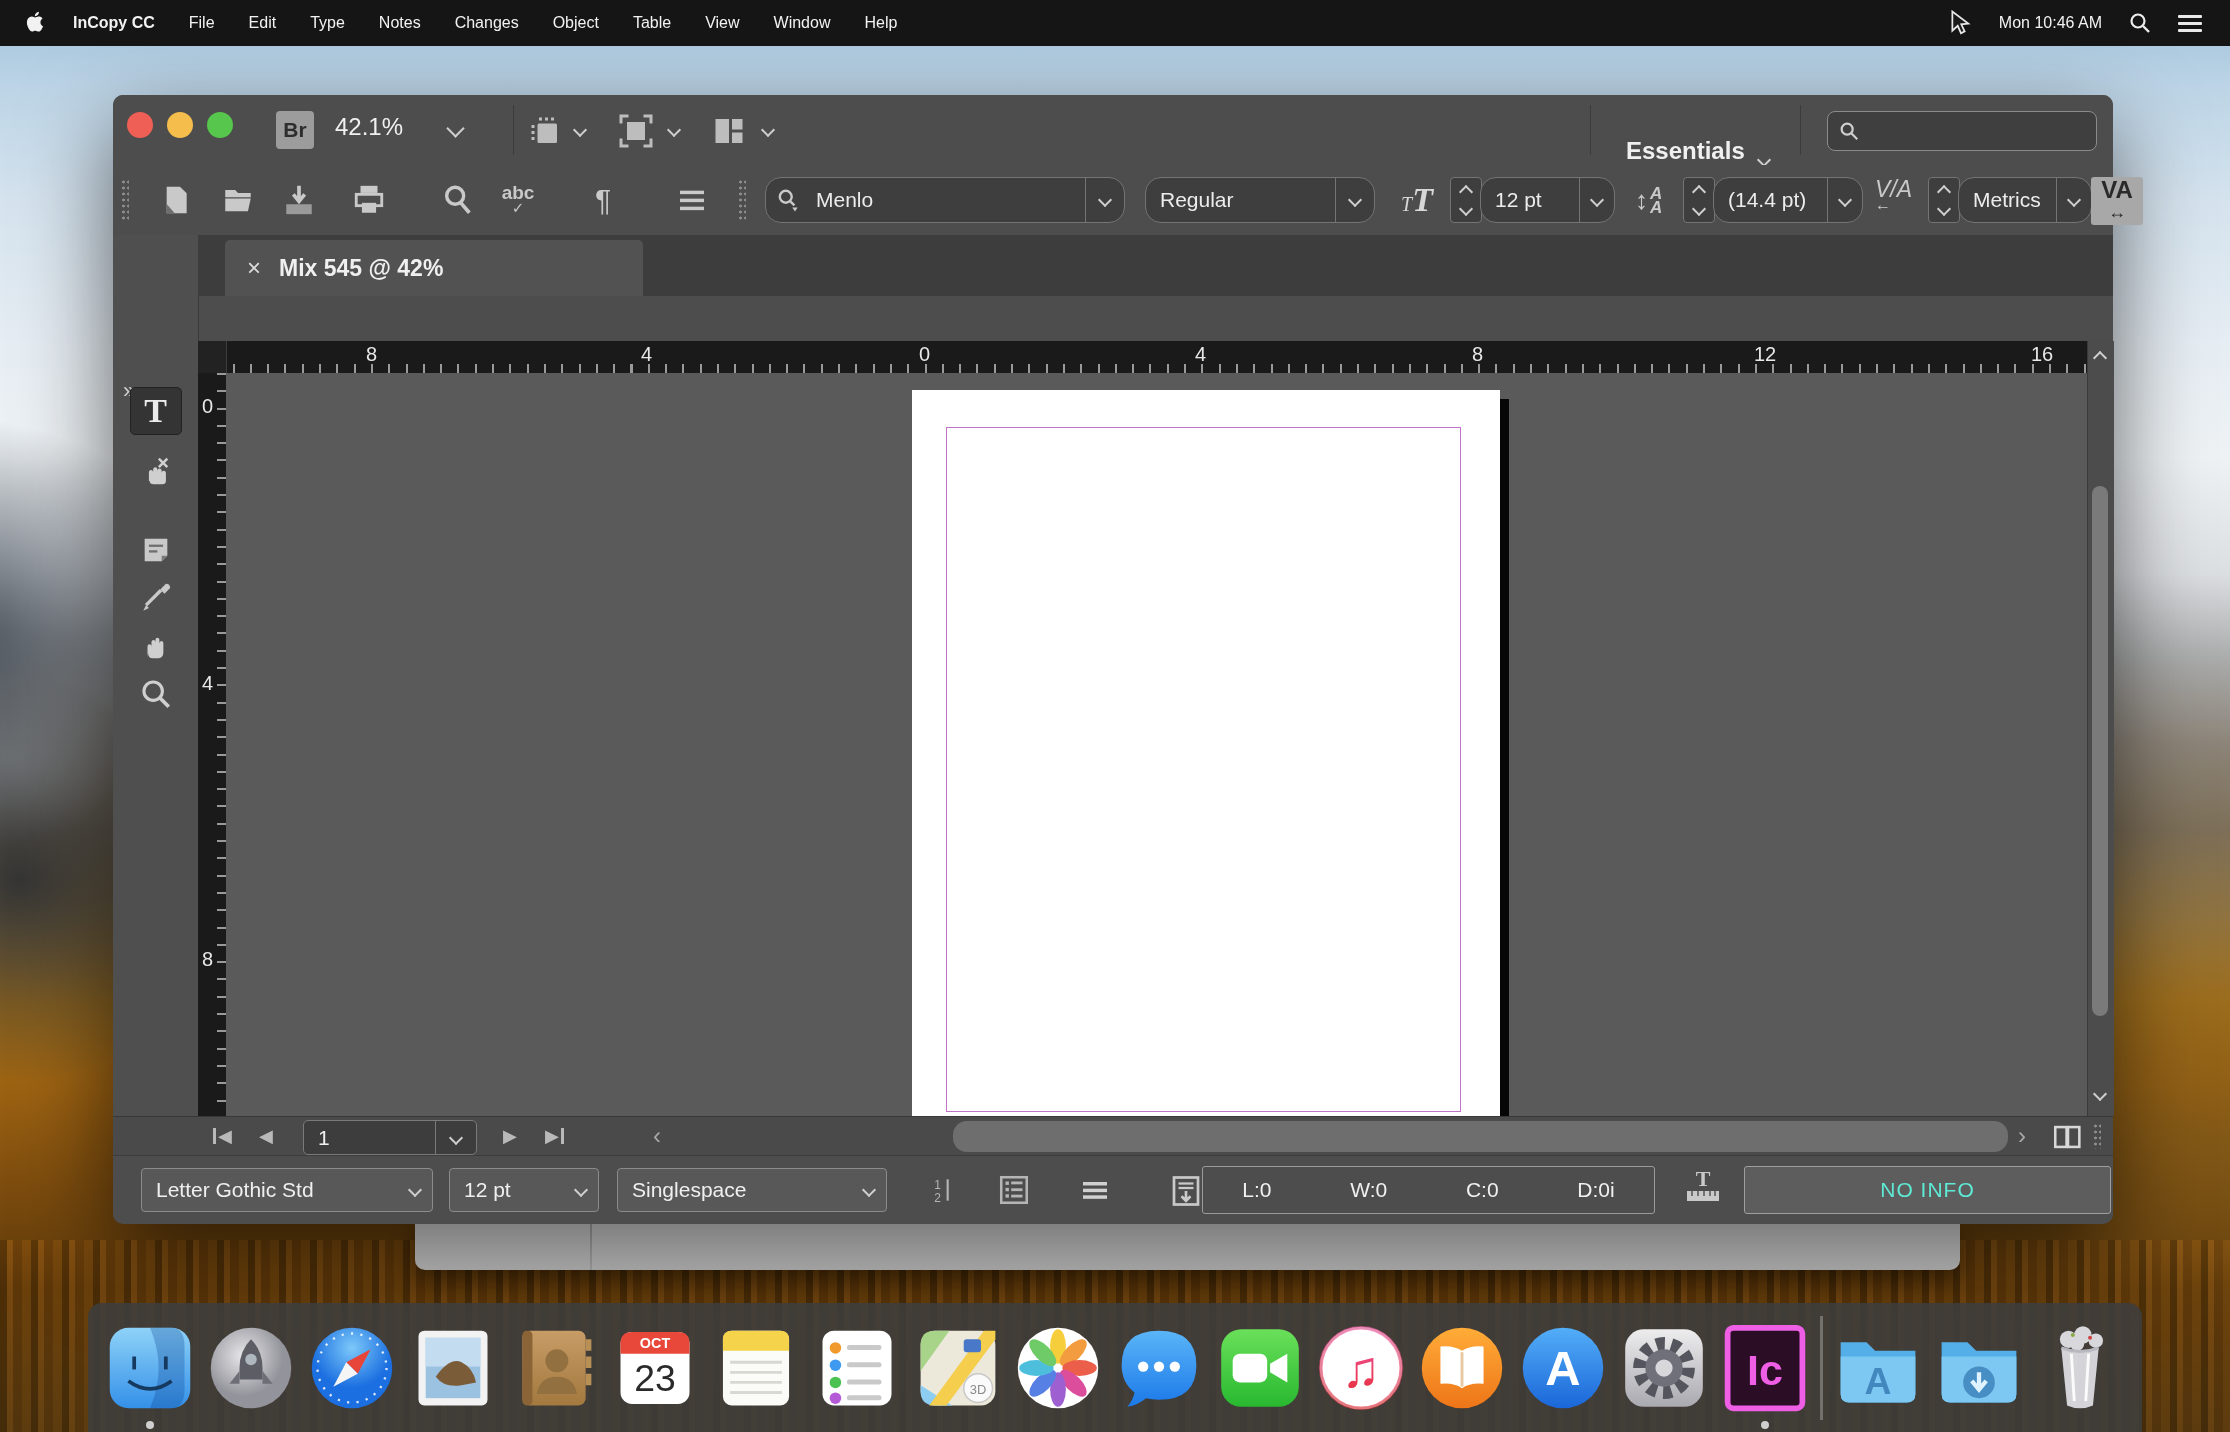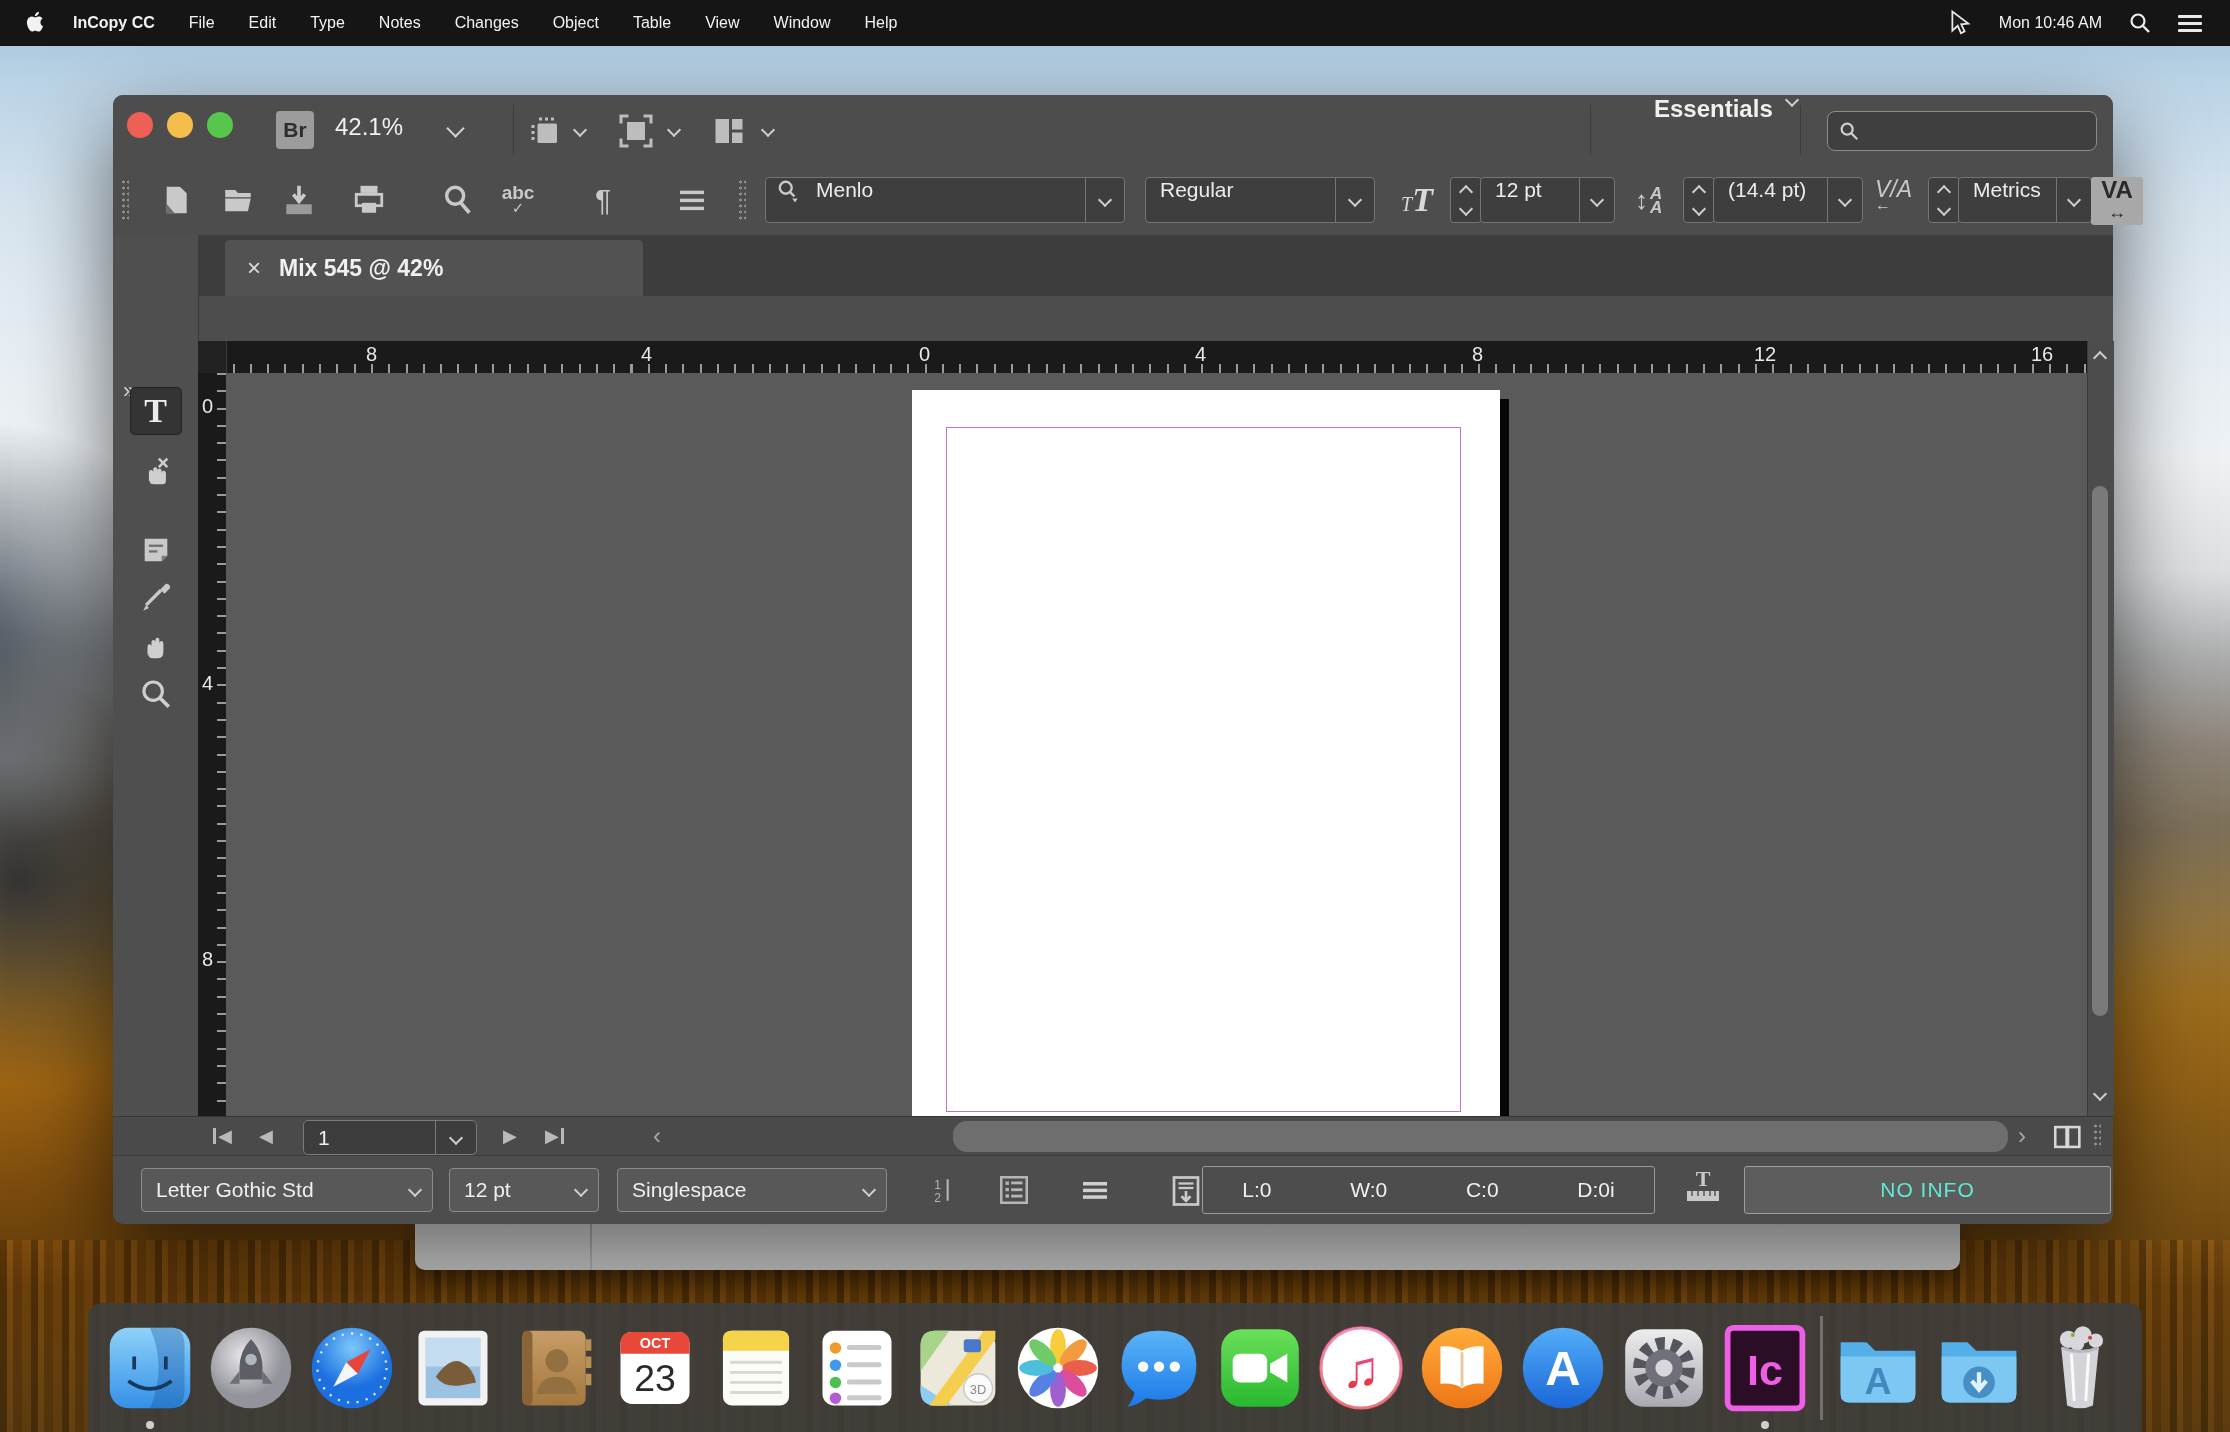--- a/index.html
+++ b/index.html
@@ -1,19 +1,19 @@
 <!DOCTYPE html>
 <html><head>
 <meta charset="utf-8">
 <style>
   html,body{margin:0;padding:0;background:#222;}
   #screen{position:relative;width:2230px;height:1432px;overflow:hidden;
     font-family:"Liberation Sans","DejaVu Sans",sans-serif;-webkit-font-smoothing:antialiased;}
   .abs{position:absolute;}
-  .flex{display:flex;align-items:flex-start;margin-left:28px;}
+  .flex{display:flex;align-items:flex-end;}
 
   
   .wall{position:absolute;inset:0;background:
     linear-gradient(180deg,#9fc0da 0%,#bcd4e6 6%,#d5e3ee 14%,#e6edf3 24%,#eef2f5 32%,
     #dcdfe2 40%,#aaabab 46%,#8c8478 52%,#7d6f58 58%,
     #8f7340 64%,#a06f1d 70%,#9c6212 76%,#7c4c0e 83%,#5e3a0a 90%,#6e4a14 100%);}
   .wall::before{content:'';position:absolute;inset:0;background:
     radial-gradient(420px 320px at -60px 640px,rgba(60,68,78,.95),transparent 70%),
     radial-gradient(300px 280px at 20px 880px,rgba(38,42,48,.85),transparent 72%),
     radial-gradient(190px 140px at 55px 540px,rgba(238,242,246,.85),transparent 70%),
@@ -60,22 +60,22 @@
   .wtitle{position:absolute;left:860px;top:0;width:560px;height:70px;display:flex;align-items:center;
     justify-content:center;font-size:25px;color:#f0f0f0;}
   .wsearch{position:absolute;left:1714px;top:16px;width:258px;height:38px;background:#3f3f3f;
     border:1px solid #8b8b8b;border-radius:8px;display:flex;align-items:center;padding-left:10px;}
 
   
   .charbar{position:absolute;left:0;top:70px;width:100%;height:70px;background:#4d4d4d;border-bottom:1px solid #333;}
   .grip{position:absolute;top:14px;width:8px;height:42px;
     background-image:radial-gradient(circle,#8b8b8b 1.4px,transparent 1.6px);background-size:5px 6px;}
   .tbico{position:absolute;top:16px;width:38px;height:38px;display:flex;align-items:center;justify-content:center;}
-  .fld{position:absolute;height:44px;top:12px;background:#3e3e3e;border:1px solid #747474;border-radius:4px;
-    display:flex;align-items:flex-start;color:#ececec;font-size:21px;}
+  .fld{position:absolute;height:44px;top:12px;background:#3e3e3e;border:1px solid #747474;border-radius:16px;
+    display:flex;align-items:center;color:#ececec;font-size:21px;}
   .fld .txt{padding-left:14px;flex:1;white-space:nowrap;}
   .fld .dd{width:38px;height:100%;border-left:1px solid #747474;display:flex;align-items:center;justify-content:center;flex:none;}
   .stp{position:absolute;width:30px;height:44px;top:12px;background:#3e3e3e;border:1px solid #747474;border-radius:4px;
     display:flex;flex-direction:column;align-items:center;justify-content:center;gap:7px;}
   .tt{font-family:"Liberation Serif",serif;color:#d8d8d8;}
   .tt .t1{font-size:20px;}
   .tt .t2{font-size:34px;font-weight:bold;}
   .ldico{display:flex;align-items:center;color:#c9c9c9;}
   .ldico .ar{font-size:26px;margin-right:2px;}
   .ldico .aa{display:flex;flex-direction:column;line-height:14px;font-size:17px;font-weight:bold;}

